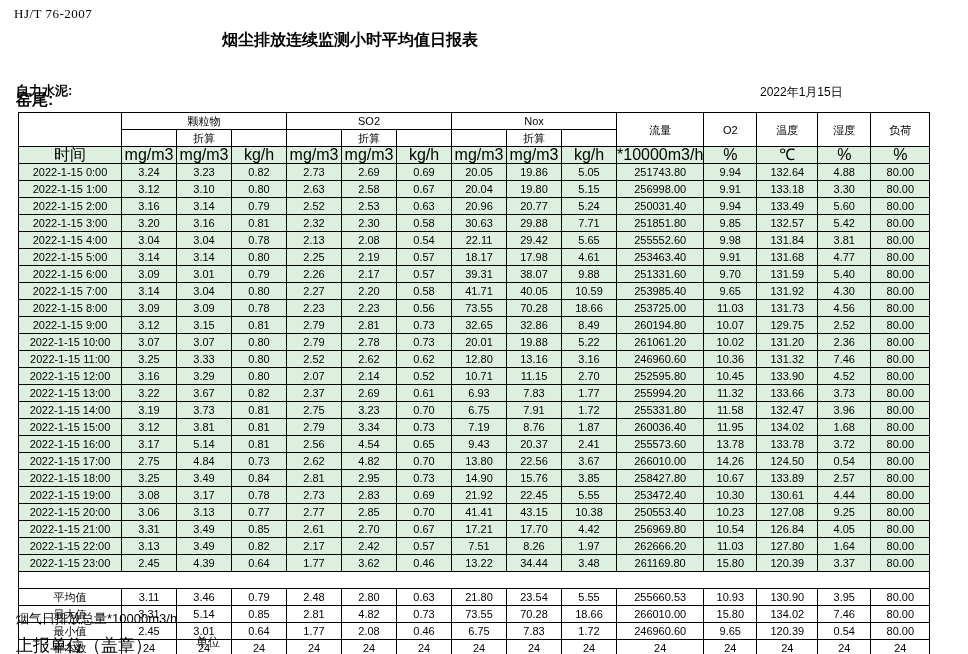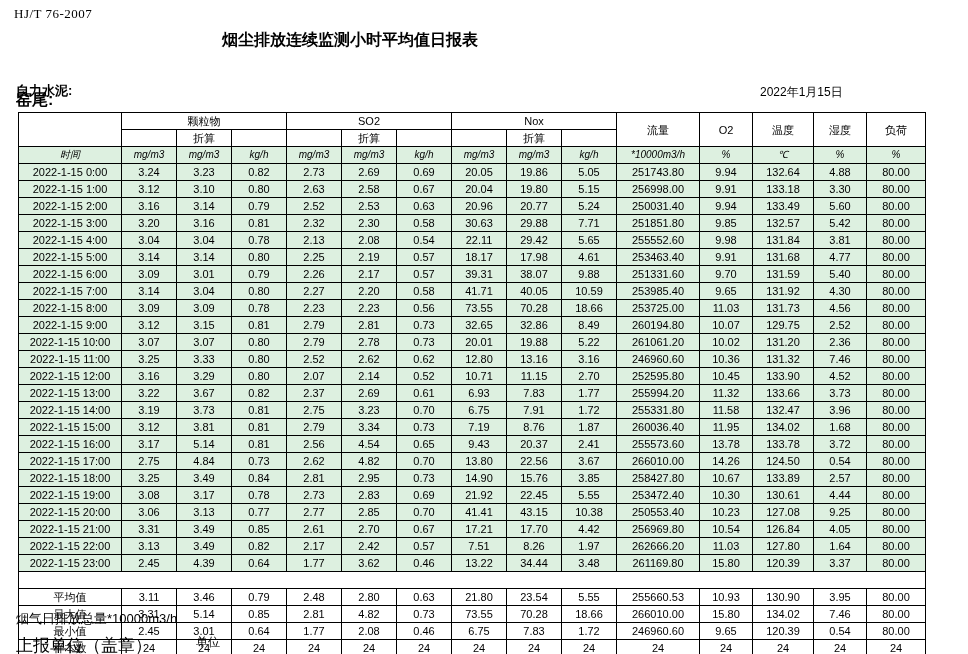--- a/index.html
+++ b/index.html
@@ -94,22 +94,21 @@
   td.load {
     width: 58px;
   }
   .grp-head {
     font-size: 11px;
   }
   .green {
     background: #ddf0e0;
   }
   .unit-row td {
-    font-size: 10px;
-    font-style: italic;
+    font-size: 16px;
   }
   .hdr-time {
     background: #ddf0e0;
   }
   .sep-row td {
     border-left: 1px solid #000;
     border-right: 1px solid #000;
     border-top: none;
     border-bottom: none;
     height: 6px;

